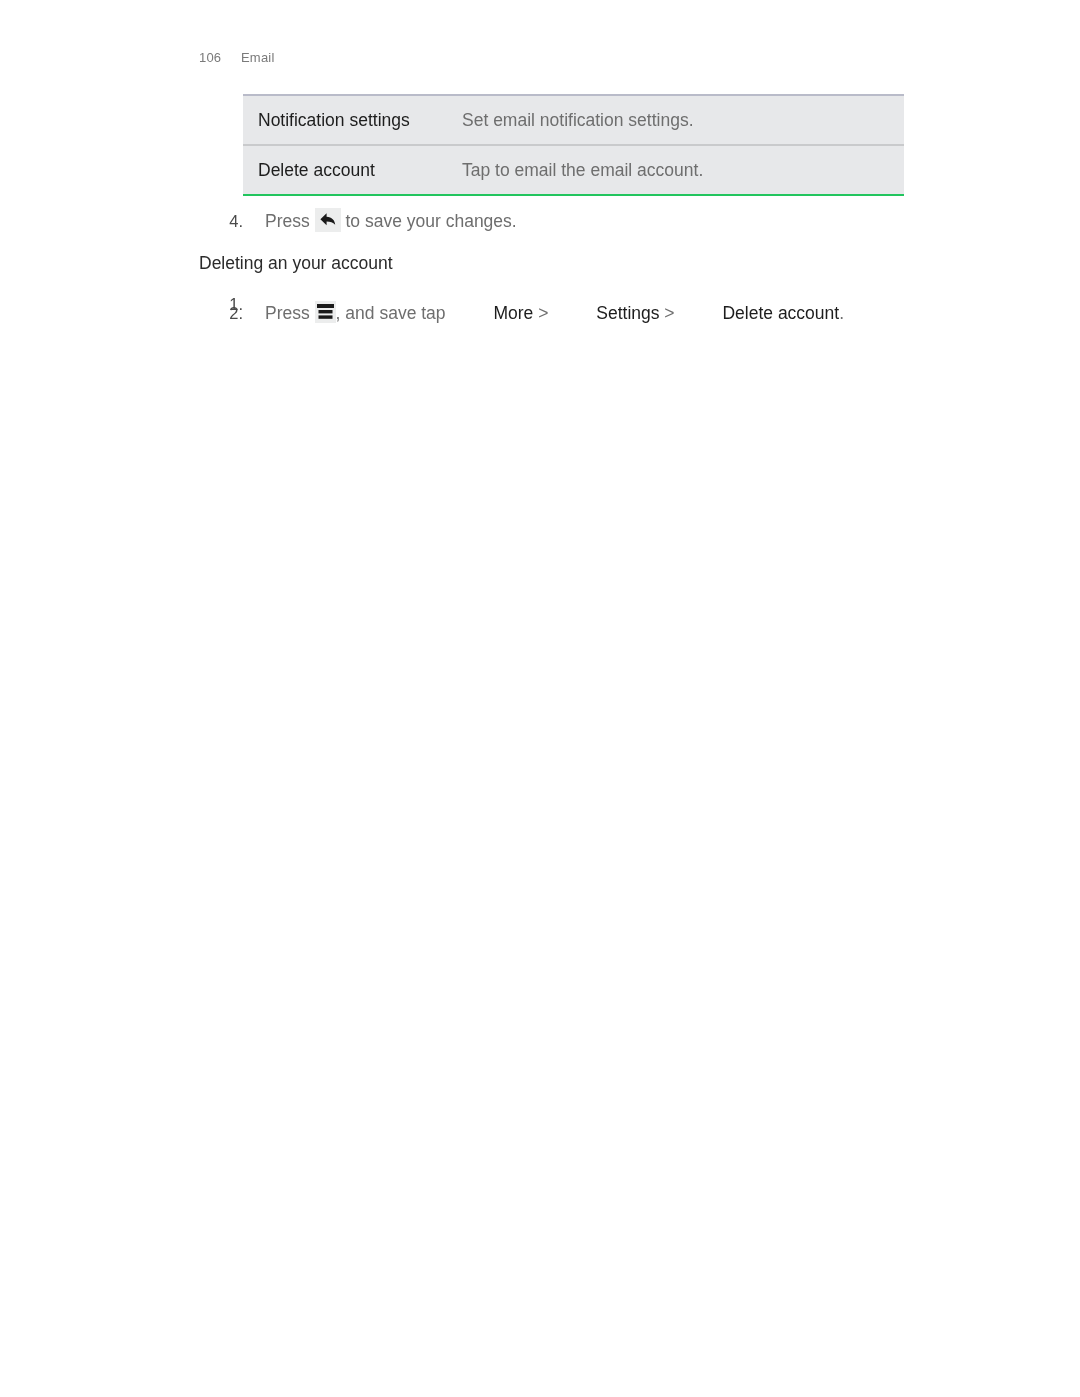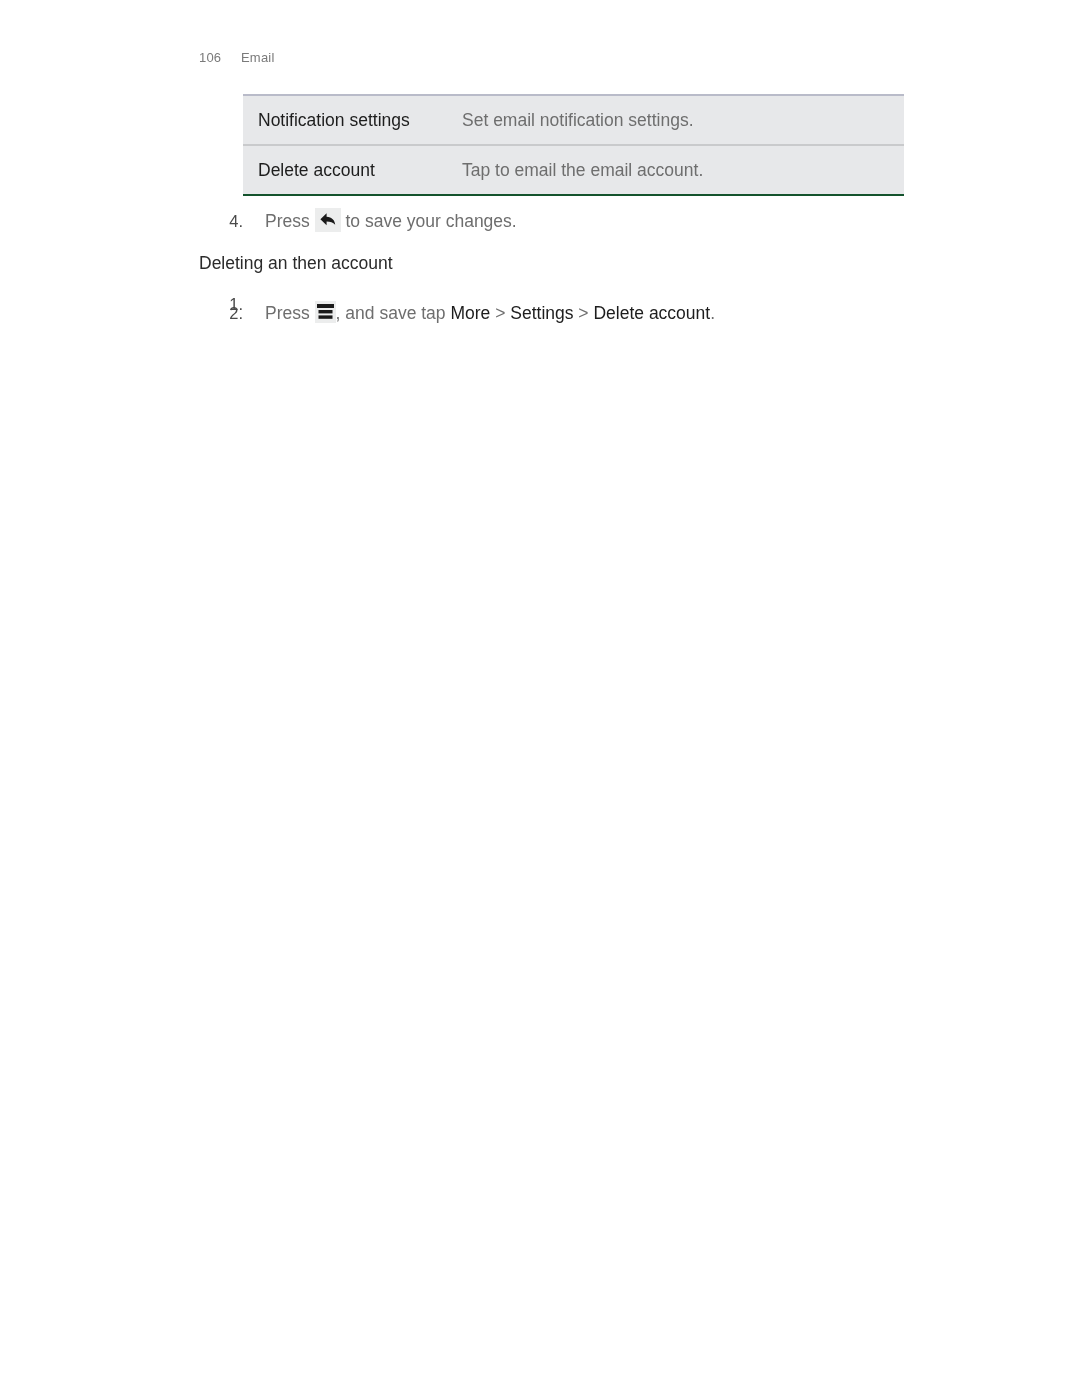--- a/index.html
+++ b/index.html
@@ -31,21 +31,21 @@
 
   
   .settings-table {
     position: absolute;
     left: 243px;
     top: 94px;
     width: 661px;
     border-collapse: collapse;
     background: #e7e8ea;
     border-top: 2px solid #b9bbc9;
-    border-bottom: 2px solid #14532d;
+    border-bottom: 2px solid #22c55e;
   }
   .settings-table tr + tr td {
     border-top: 2px solid #c9cacc;
   }
   .settings-table td {
     padding: 0;
     vertical-align: top;
     font-size: 17.5px;
     line-height: 28px;
   }
@@ -110,21 +110,21 @@
     padding: 0;
   }
   .icon-back svg { display: block; margin: 3px auto 0; }
   .icon-menu {
     width: 21px;
     height: 22px;
     vertical-align: -4px;
   }
   .icon-menu svg { display: block; margin: 2px auto 0; }
 
-  .emph { color: #1d1d1d; }
+  .emph { color: #1d1d1d; margin-left: 43px; }
   .sep { color: #6e6e6e; }
 </style>
 </head>
 <body>
 
 <div class="page-header">
   <span class="page-num">106</span>
   <span class="section-name">Email</span>
 </div>
 
@@ -143,21 +143,21 @@
 
 <ol class="step-list list-step4">
   <li>
     <span class="num">4.</span><span>Press </span><span class="inline-icon icon-back">
       <svg width="20" height="18" viewBox="0 0 20 18" xmlns="http://www.w3.org/2000/svg">
         <path d="M8.6 2.2 L2.4 8.2 L8.6 14.2 L8.6 10.6 C12.4 10.6 15.0 11.3 17.2 13.8 C16.9 9.3 13.8 6.2 8.6 5.8 Z" fill="#1a1a1a"></path>
       </svg></span><span> to save your changes.</span>
   </li>
 </ol>
 
-<div class="section-heading">Deleting an then account</div>
+<div class="section-heading">Deleting an your account</div>
 
 <ol class="step-list list-delete">
   <li>
     <span class="num">1.</span>
   </li>
   <li>
     <span class="num">2.</span><span>Press </span><span class="inline-icon icon-menu">
       <svg width="17" height="18" viewBox="0 0 17 18" xmlns="http://www.w3.org/2000/svg">
         <rect x="0" y="1" width="17" height="4" fill="#1a1a1a"></rect>
         <rect x="1.5" y="7" width="14" height="3.4" fill="#1a1a1a"></rect>

